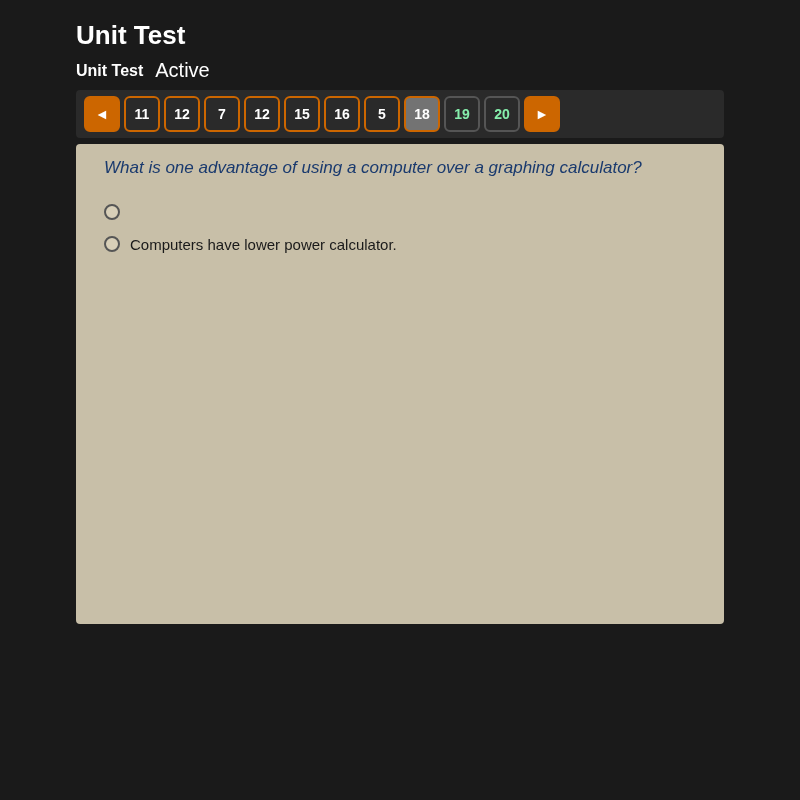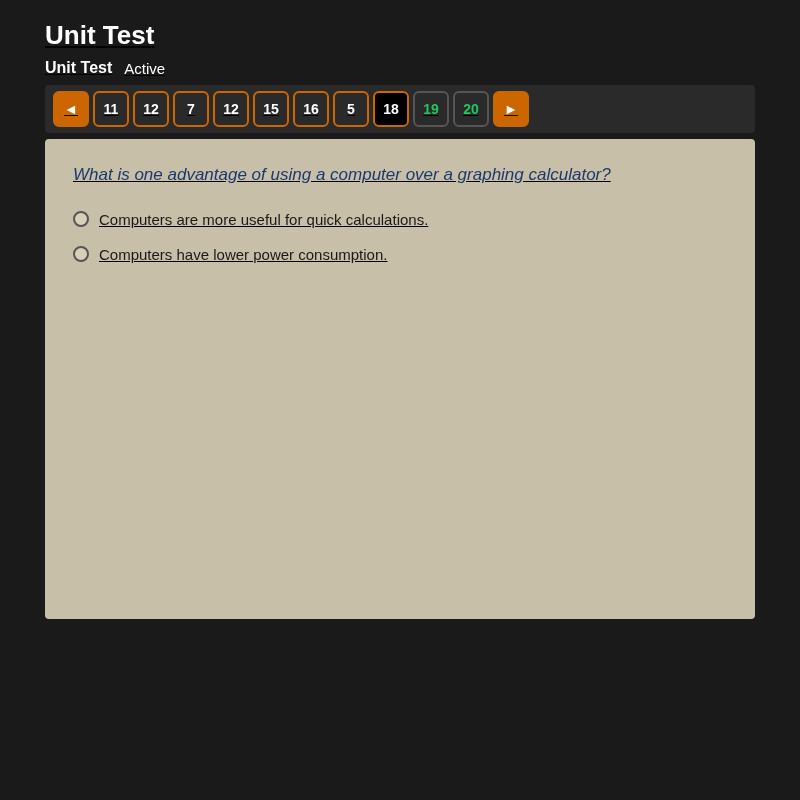--- a/index.html
+++ b/index.html
@@ -10,23 +10,22 @@
       height: 800px;
       font-family: Arial, sans-serif;
       display: flex;
       flex-direction: column;
       align-items: center;
       justify-content: flex-start;
       padding: 10px;
     }
 
     .screen {
-      width: 710px;
+      width: 648px;
       background: #1a1a1a;
-      text-decoration: underline;
     }
 
     .page-title {
       color: #ffffff;
       font-size: 26px;
       font-weight: bold;
       padding: 10px 0 4px 0;
     }
 
     .breadcrumb {
@@ -37,21 +36,21 @@
     }
 
     .breadcrumb-unit {
       color: #ffffff;
       font-size: 16px;
       font-weight: bold;
     }
 
     .breadcrumb-status {
       color: #ffffff;
-      font-size: 15px;
+      font-size: 20px;
       font-weight: normal;
     }
 
     .pagination {
       display: flex;
       align-items: center;
       gap: 4px;
       padding: 6px 0 10px 0;
       background: #2a2a2a;
       border-radius: 4px;
@@ -67,41 +66,41 @@
       color: #ffffff;
       font-size: 14px;
       font-weight: bold;
       cursor: pointer;
       display: flex;
       align-items: center;
       justify-content: center;
     }
 
     .page-btn.active {
-      background: #000000;
+      background: #737373;
       border-color: #cc6600;
       color: #ffffff;
     }
 
     .page-btn.disabled {
       border-color: #555555;
-      color: #22c55e;
+      color: #86efac;
       cursor: default;
       text-align: center;
     }
 
     .page-btn.nav {
       background: #cc6600;
       border-color: #cc6600;
     }
 
     .question-container {
       background: #c8bfa8;
       border-radius: 4px;
-      padding: 24px 28px 40px 28px;
+      padding: 12px 28px 40px 28px;
       margin-top: 6px;
       width: 100%;
       min-height: 480px;
     }
 
     .question-text {
       color: #1a3a6e;
       font-size: 17px;
       font-style: italic;
       margin-bottom: 22px;
@@ -158,22 +157,21 @@
       <button class="page-btn disabled">19</button>
       <button class="page-btn disabled">20</button>
       <button class="page-btn nav">►</button>
     </div>
 
   <div class="question-container">
     <div class="question-text">What is one advantage of using a computer over a graphing calculator?</div>
     <div id="options-container">
         <div class="answer-option">
           <div class="radio-circle"></div>
-          <span class="answer-text">Computers are more useful for quick calculations.</span>
         </div>
         <div class="answer-option">
           <div class="radio-circle"></div>
-          <span class="answer-text">Computers have lower power consumption.</span>
+          <span class="answer-text">Computers have lower power calculator.</span>
         </div>
       </div>
   </div>
 
 </div>
 
 </body></html>

